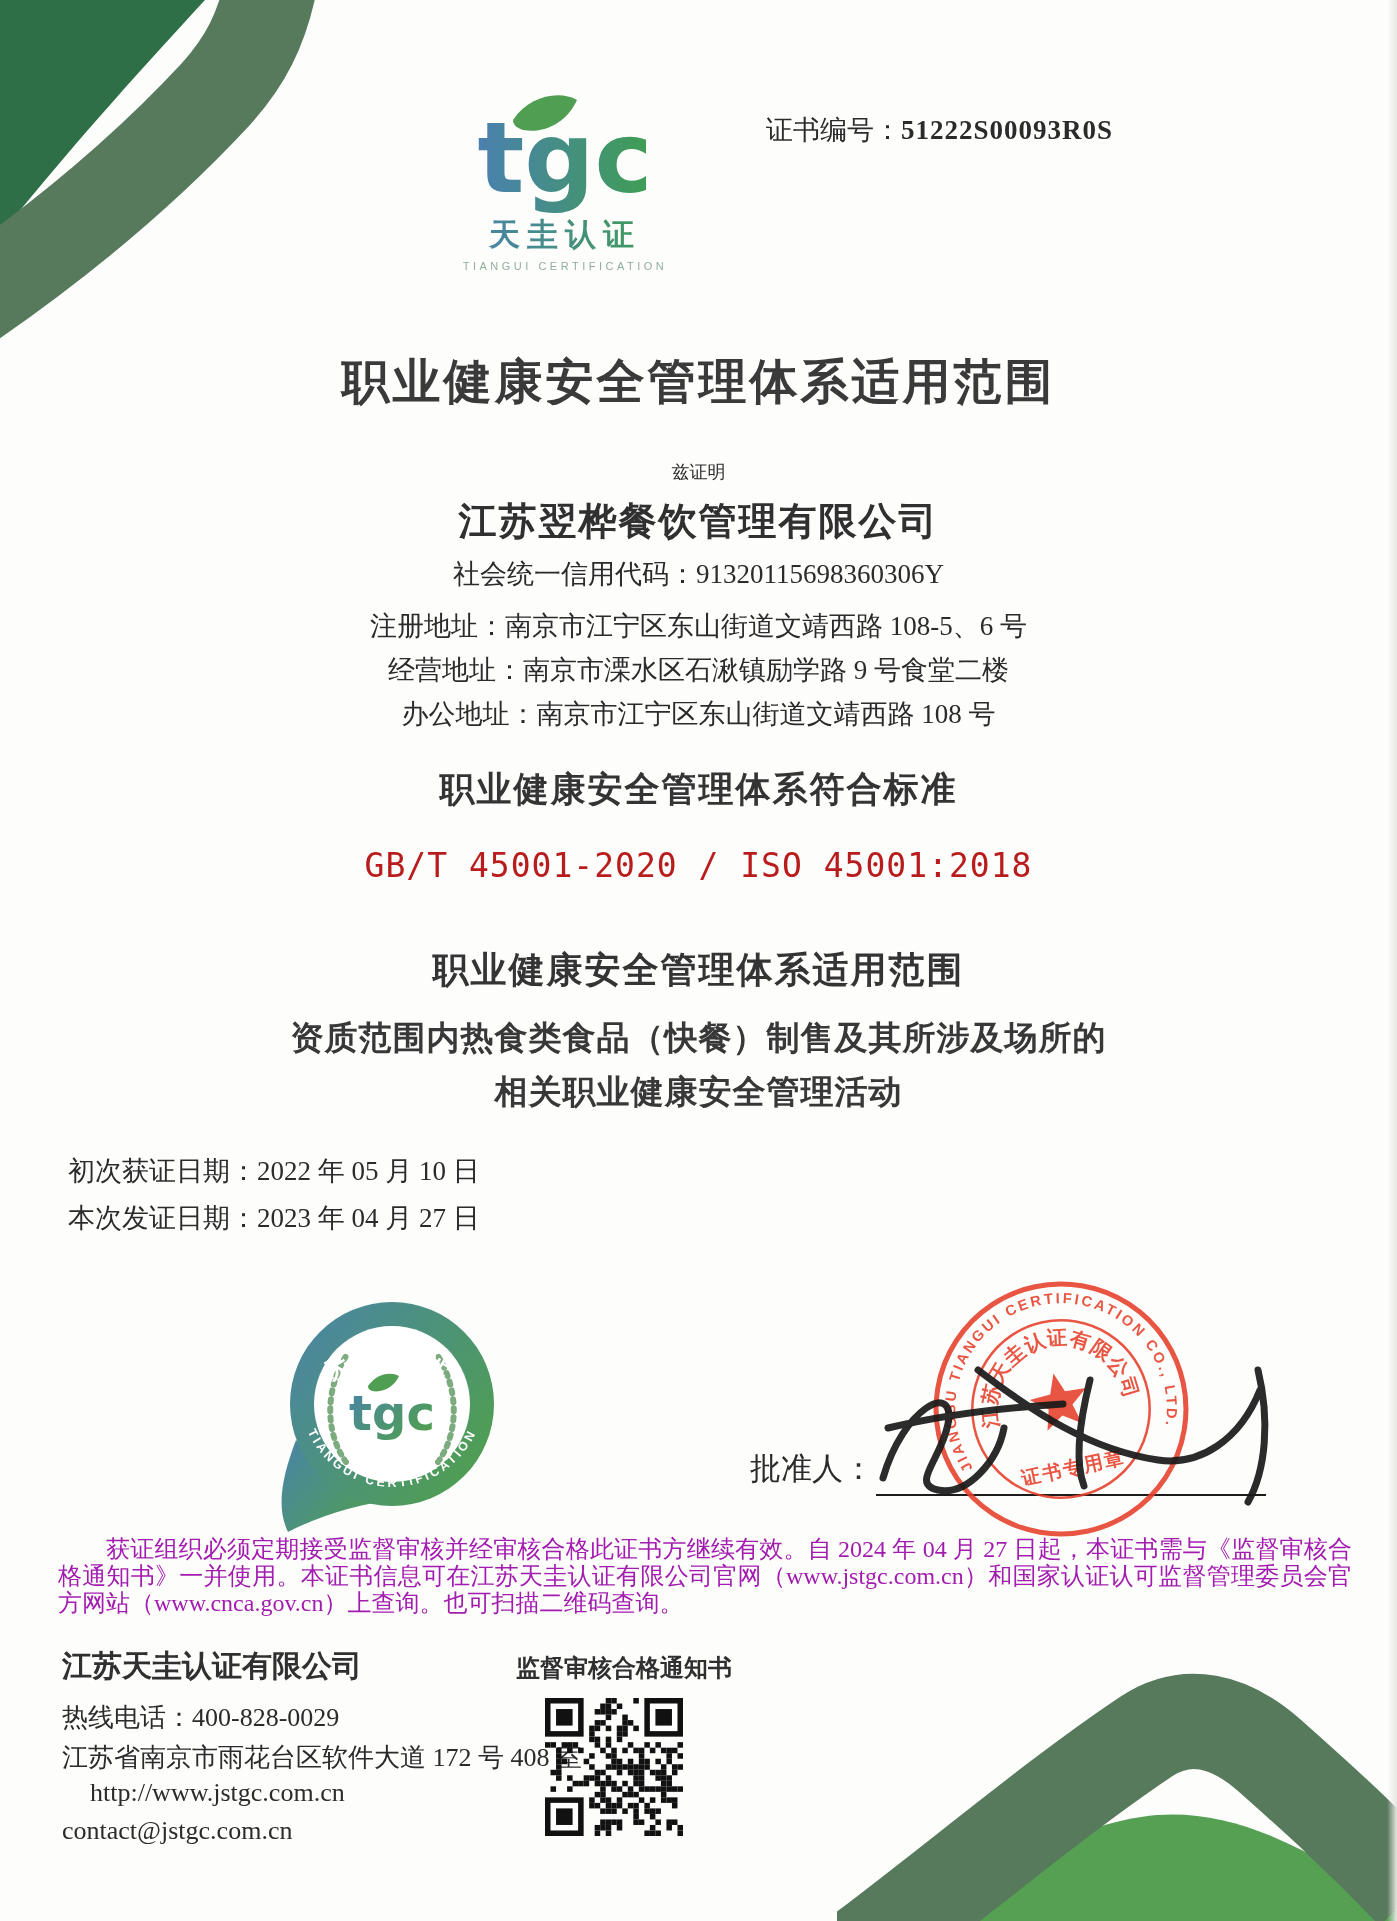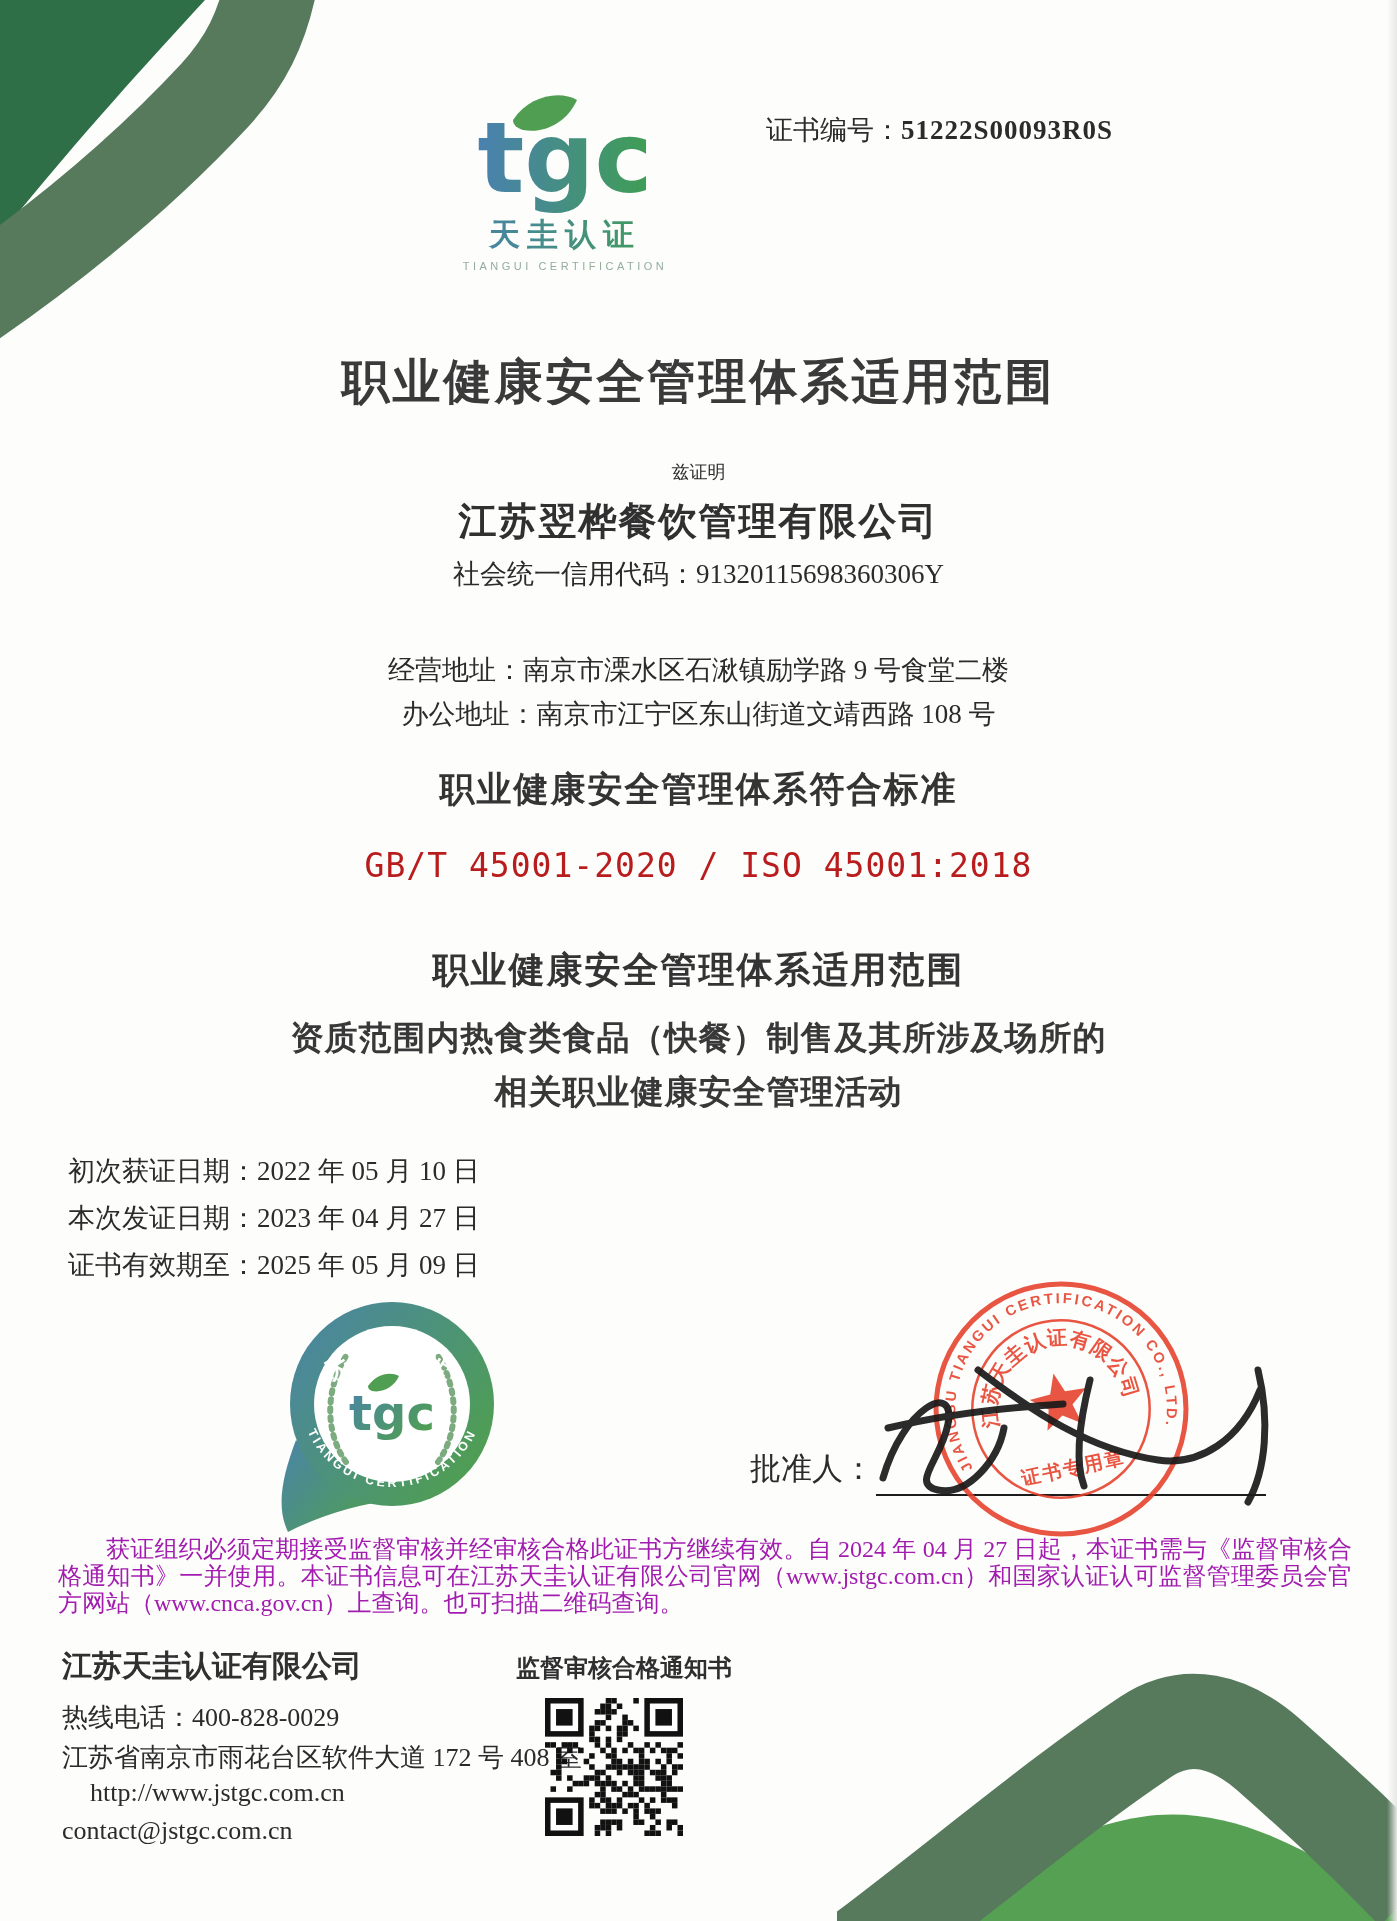--- a/index.html
+++ b/index.html
@@ -101,32 +101,32 @@
   </div>
 
   <div class="abs cert-no">
     <span>证书编号：</span><span class="num">51222S00093R0S</span>
   </div>
 
   <div class="abs ctr main-title">职业健康安全管理体系适用范围</div>
   <div class="abs ctr certify">兹证明</div>
   <div class="abs ctr company">江苏翌桦餐饮管理有限公司</div>
   <div class="abs ctr credit">社会统一信用代码：91320115698360306Y</div>
+  <div class="abs ctr addr1">注册地址：南京市江宁区东山街道文靖西路 108-5、6 号</div>
   <div class="abs ctr addr2">经营地址：南京市溧水区石湫镇励学路 9 号食堂二楼</div>
   <div class="abs ctr addr3">办公地址：南京市江宁区东山街道文靖西路 108 号</div>
   <div class="abs ctr std-head">职业健康安全管理体系符合标准</div>
   <div class="abs ctr std-code">GB/T 45001-2020 / ISO 45001:2018</div>
   <div class="abs ctr scope-head">职业健康安全管理体系适用范围</div>
   <div class="abs ctr scope1">资质范围内热食类食品（快餐）制售及其所涉及场所的</div>
   <div class="abs ctr scope2">相关职业健康安全管理活动</div>
 
   <div class="abs dates">
     <div>初次获证日期：2022 年 05 月 10 日</div>
     <div>本次发证日期：2023 年 04 月 27 日</div>
-    <div>证书有效期至：2025 年 05 月 09 日</div>
   </div>
 
   <svg class="abs badge" width="250" height="252" viewBox="0 0 250 252">
     <defs>
       <linearGradient id="bgrad" x1="0" y1="0" x2="1" y2="0.7">
         <stop offset="0" stop-color="#4a84a8"></stop>
           <stop offset="1" stop-color="#4f9e52"></stop>
       </linearGradient>
       <path id="badgeTopArc" d="M42,126 A86,86 0 0 1 206,126"></path>
       <path id="badgeBotArc" d="M34,122 A92,92 0 0 0 214,122"></path>

